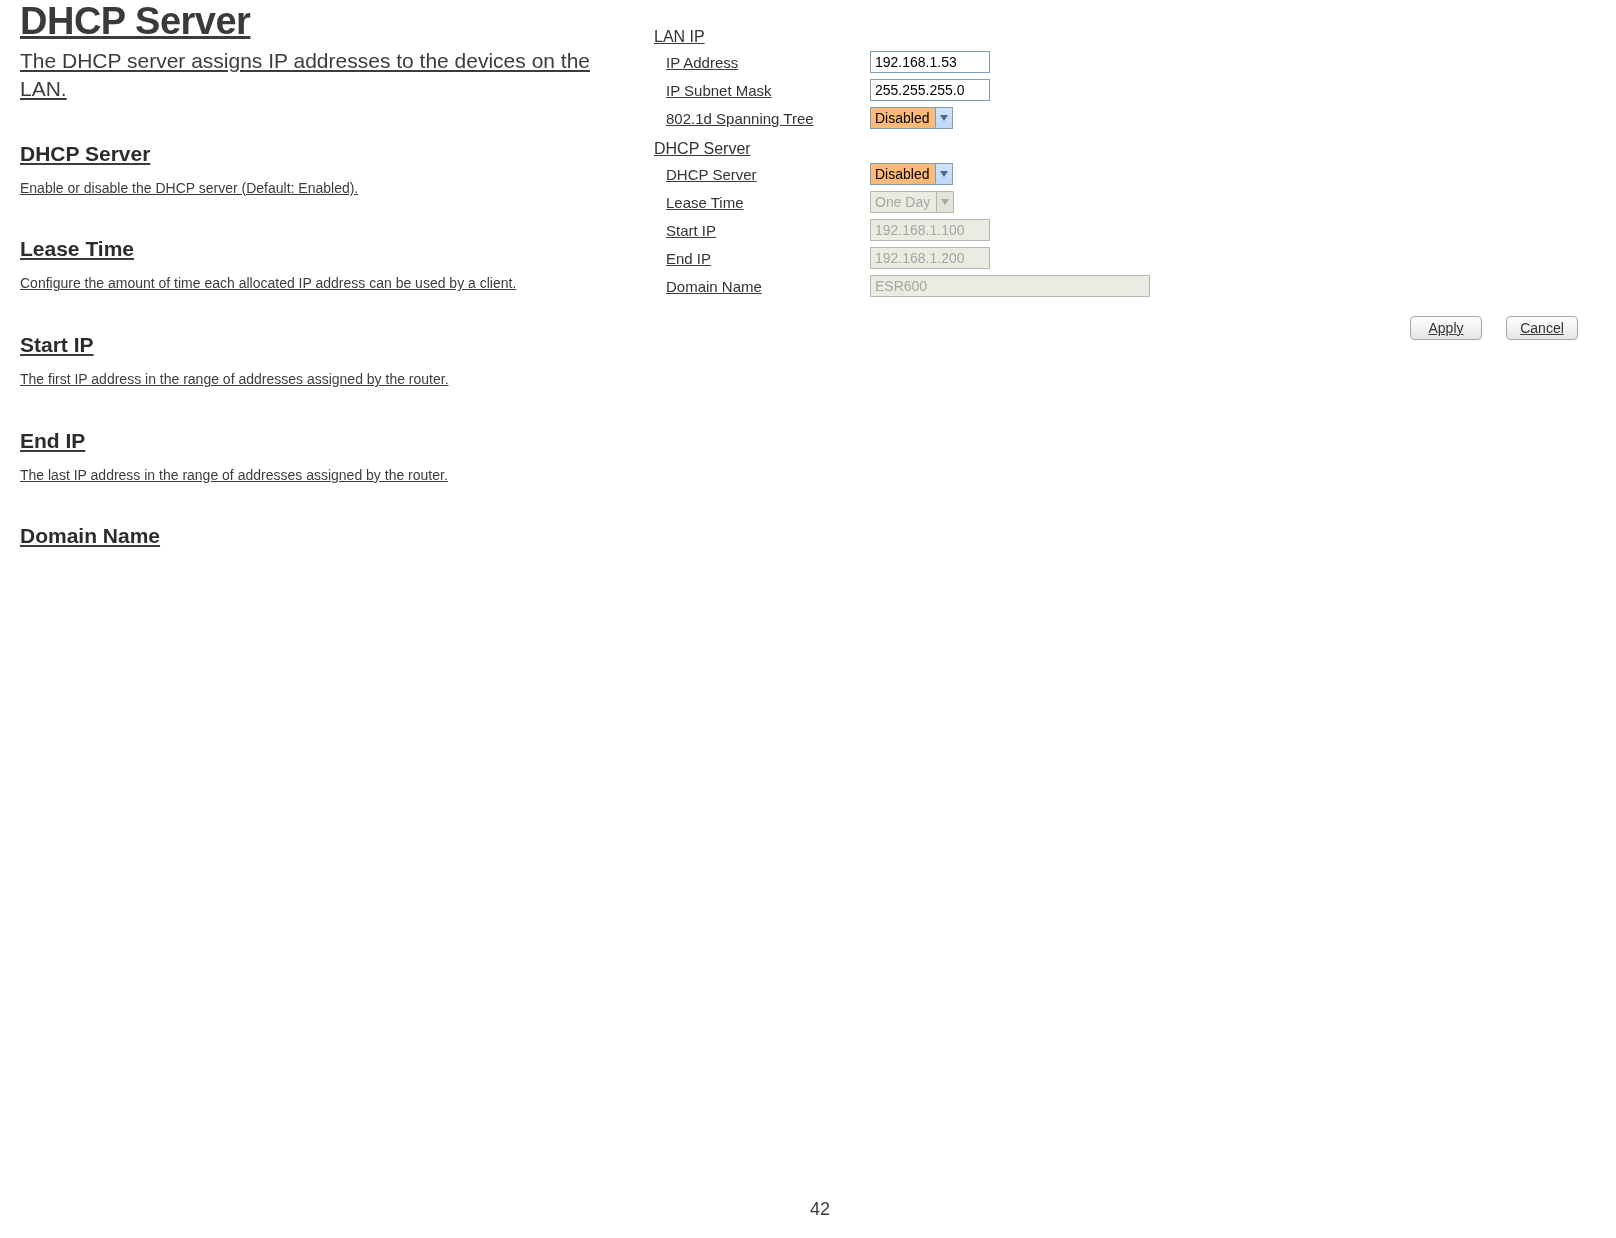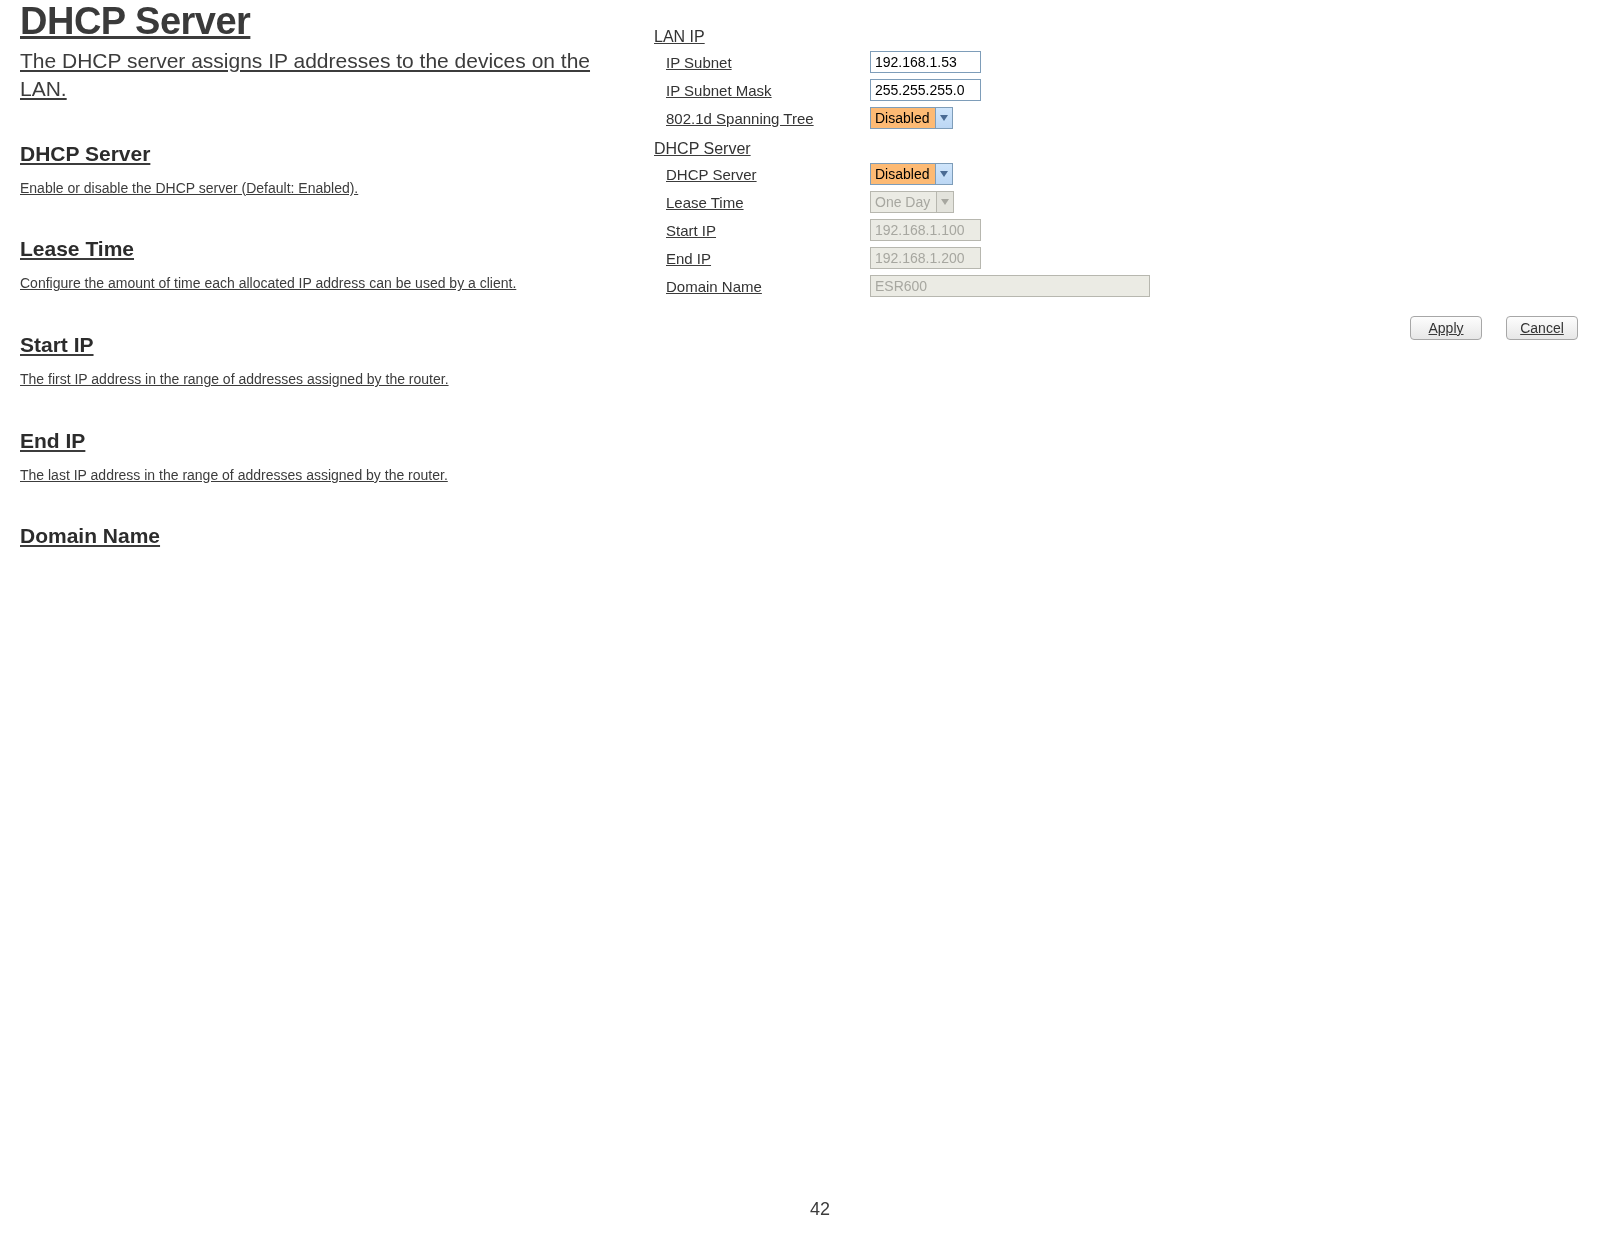--- a/index.html
+++ b/index.html
@@ -66,21 +66,21 @@
     align-items: center;
     padding: 3px 0 3px 12px;
   }
   .cfg-label {
     width: 204px;
     font-size: 15px;
     color: #333;
     font-family: Arial, Helvetica, sans-serif;
   }
   .cfg-control input[type=text] {
-    width: 111px;
+    width: 120px;
     height: 22px;
     border: 1px solid #7e9db9;
     background: #fff;
     font-size: 14px;
     padding: 1px 4px;
     font-family: Arial, Helvetica, sans-serif;
     color: #000;
   }
   .cfg-control input[type=text].disabled {
     background: #ebebe4;
@@ -181,21 +181,21 @@
     <div class="section">
       <div class="sec-heading">Domain Name</div>
     </div>
   </div>
 
   <div class="right-col">
 
     <div class="grp-title">LAN IP</div>
 
     <div class="cfg-row">
-      <div class="cfg-label">IP Subnet</div>
+      <div class="cfg-label">IP Address</div>
       <div class="cfg-control">
         <input type="text" value="192.168.1.53" style="">
       </div>
     </div>
 
     <div class="cfg-row">
       <div class="cfg-label">IP Subnet Mask</div>
       <div class="cfg-control">
         <input type="text" value="255.255.255.0" style="">
       </div>

